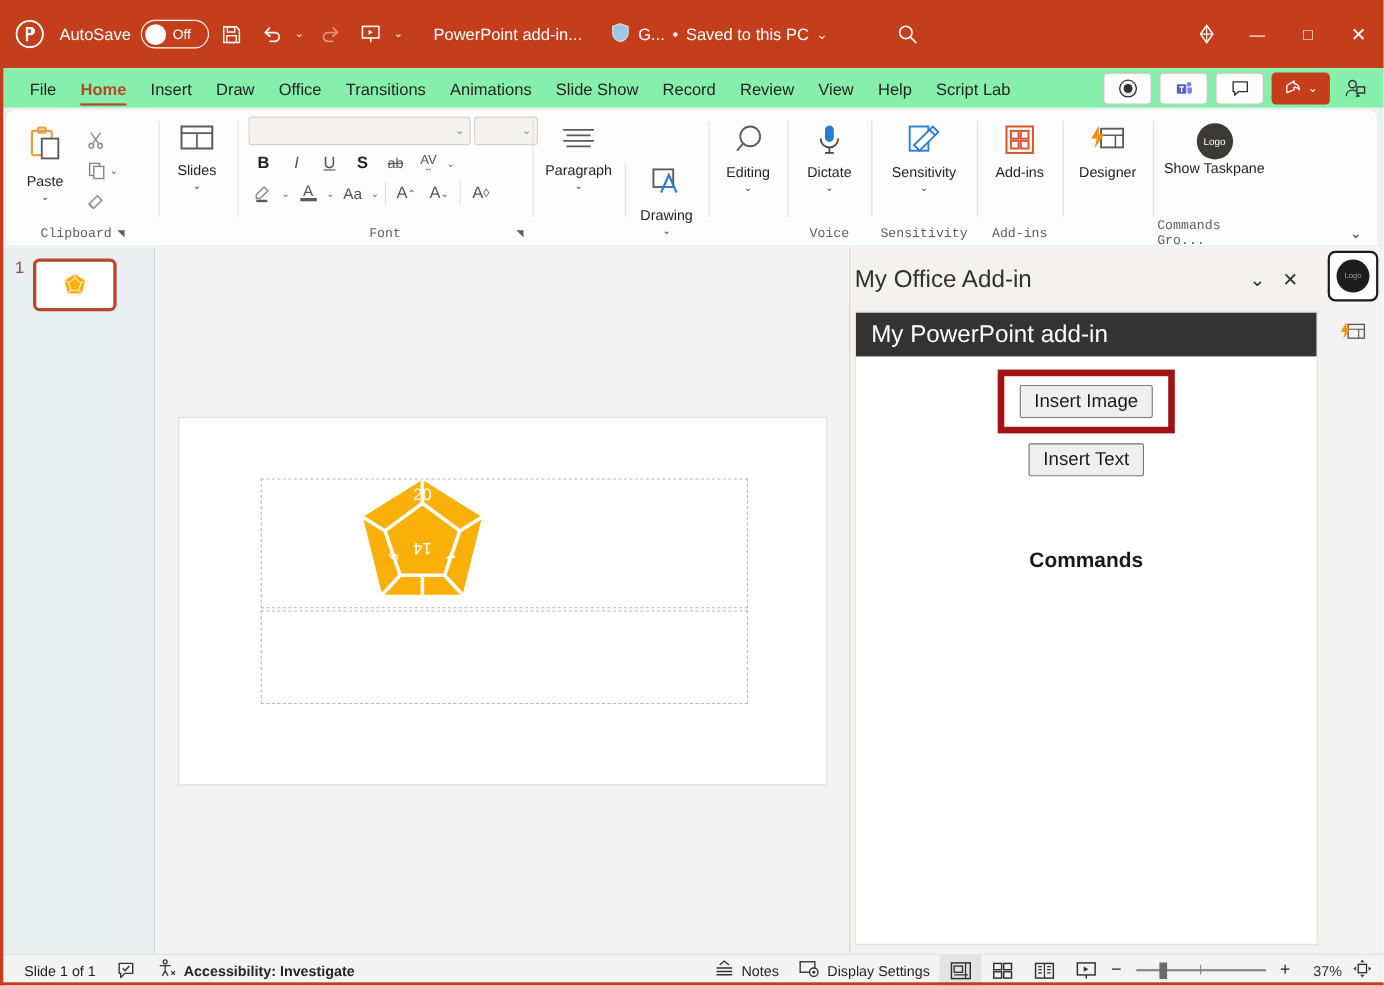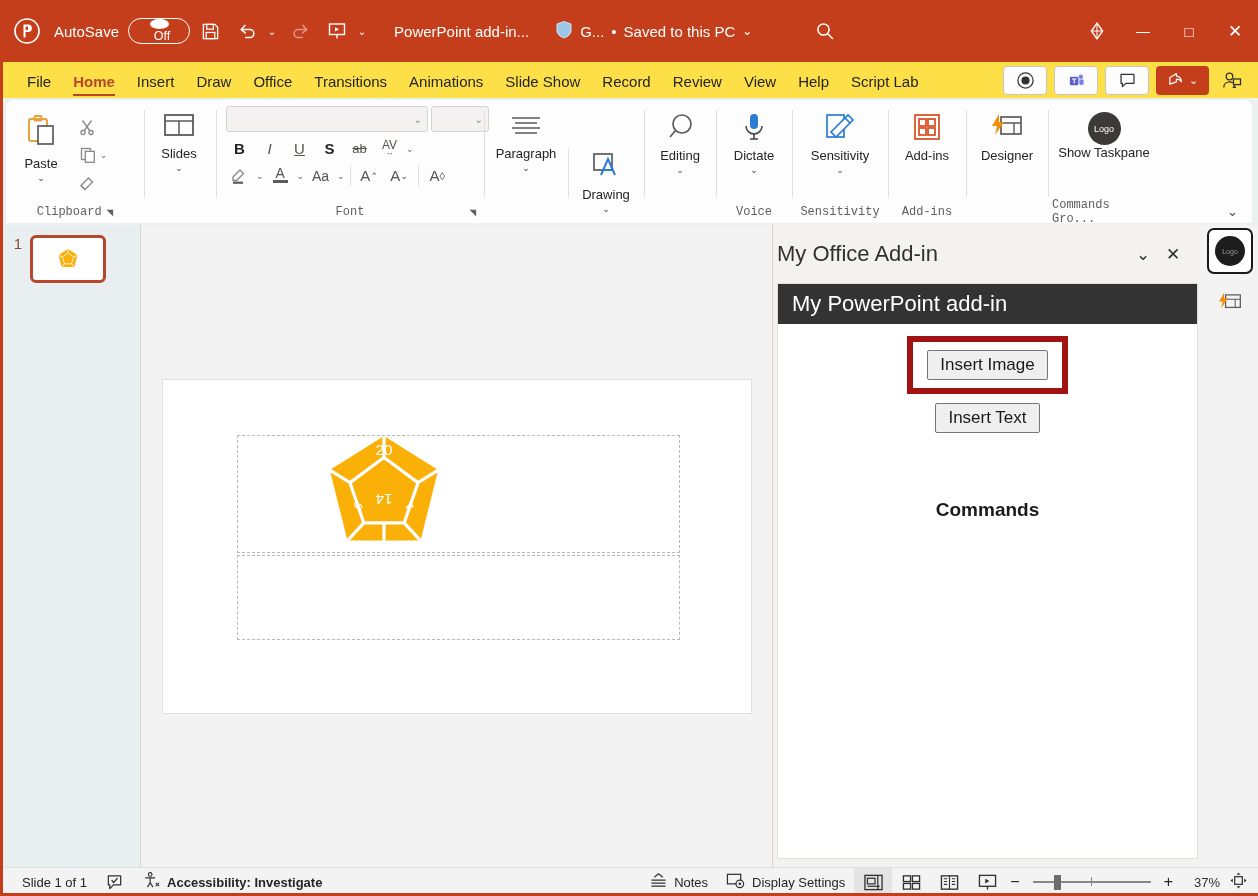--- a/index.html
+++ b/index.html
@@ -13,39 +13,39 @@
   
   .titlebar {
     position: absolute; left: 0; top: 0; width: 1258px; height: 62px;
     background: #c43e1c; display: flex; align-items: center;
     color: #fff;
   }
   .tb-logo { width: 54px; display: flex; justify-content: center; align-items: center; }
   .autosave-label { font-size: 15px; margin-right: 9px; }
   .toggle {
     width: 62px; height: 26px; border-radius: 13px; border: 1.6px solid #fff;
-    display: flex; align-items: center; padding: 0 3px; position: relative; flex-direction: column;
+    display: flex; align-items: center; padding: 0 3px; position: relative;
   }
   .toggle .knob { width: 19px; height: 19px; border-radius: 50%; background: #fff; }
   .toggle .off { font-size: 12.5px; margin-left: 6px; color: #fff; }
   .tb-icon {
     width: 34px; height: 34px; display: flex; align-items: center; justify-content: center;
     margin-left: 3px;
   }
   .tb-caret { font-size: 10px; width: 16px; display:flex; align-items:center; justify-content:center;}
   .tb-title { font-size: 15px; margin-left: 24px; white-space: nowrap; }
   .tb-save { display: flex; align-items: center; margin-left: 26px; font-size: 15px; gap: 7px; white-space: nowrap;}
   .tb-search { margin-left: 56px; }
   .tb-right { margin-left: auto; display: flex; align-items: center; height: 62px; }
   .wbtn { width: 46px; height: 62px; display:flex; align-items:center; justify-content:center;}
 
   
   .tabrow {
     position: absolute; left: 0; top: 62px; width: 1258px; height: 36px;
-    background: #fde047; display: flex; align-items: flex-end; padding-left: 16px;
+    background: #86efac; display: flex; align-items: flex-end; padding-left: 16px;
   }
   .tab {
     font-size: 15px; color: #252423; padding: 4px 11px 8px 11px; position: relative;
     white-space: nowrap;
   }
   .tab.active { color: #b7472a; font-weight: bold; }
   .tab.active::after {
     content: ""; position: absolute; left: 11px; right: 11px; bottom: 2px;
     height: 2.5px; background: #b7472a;
   }

